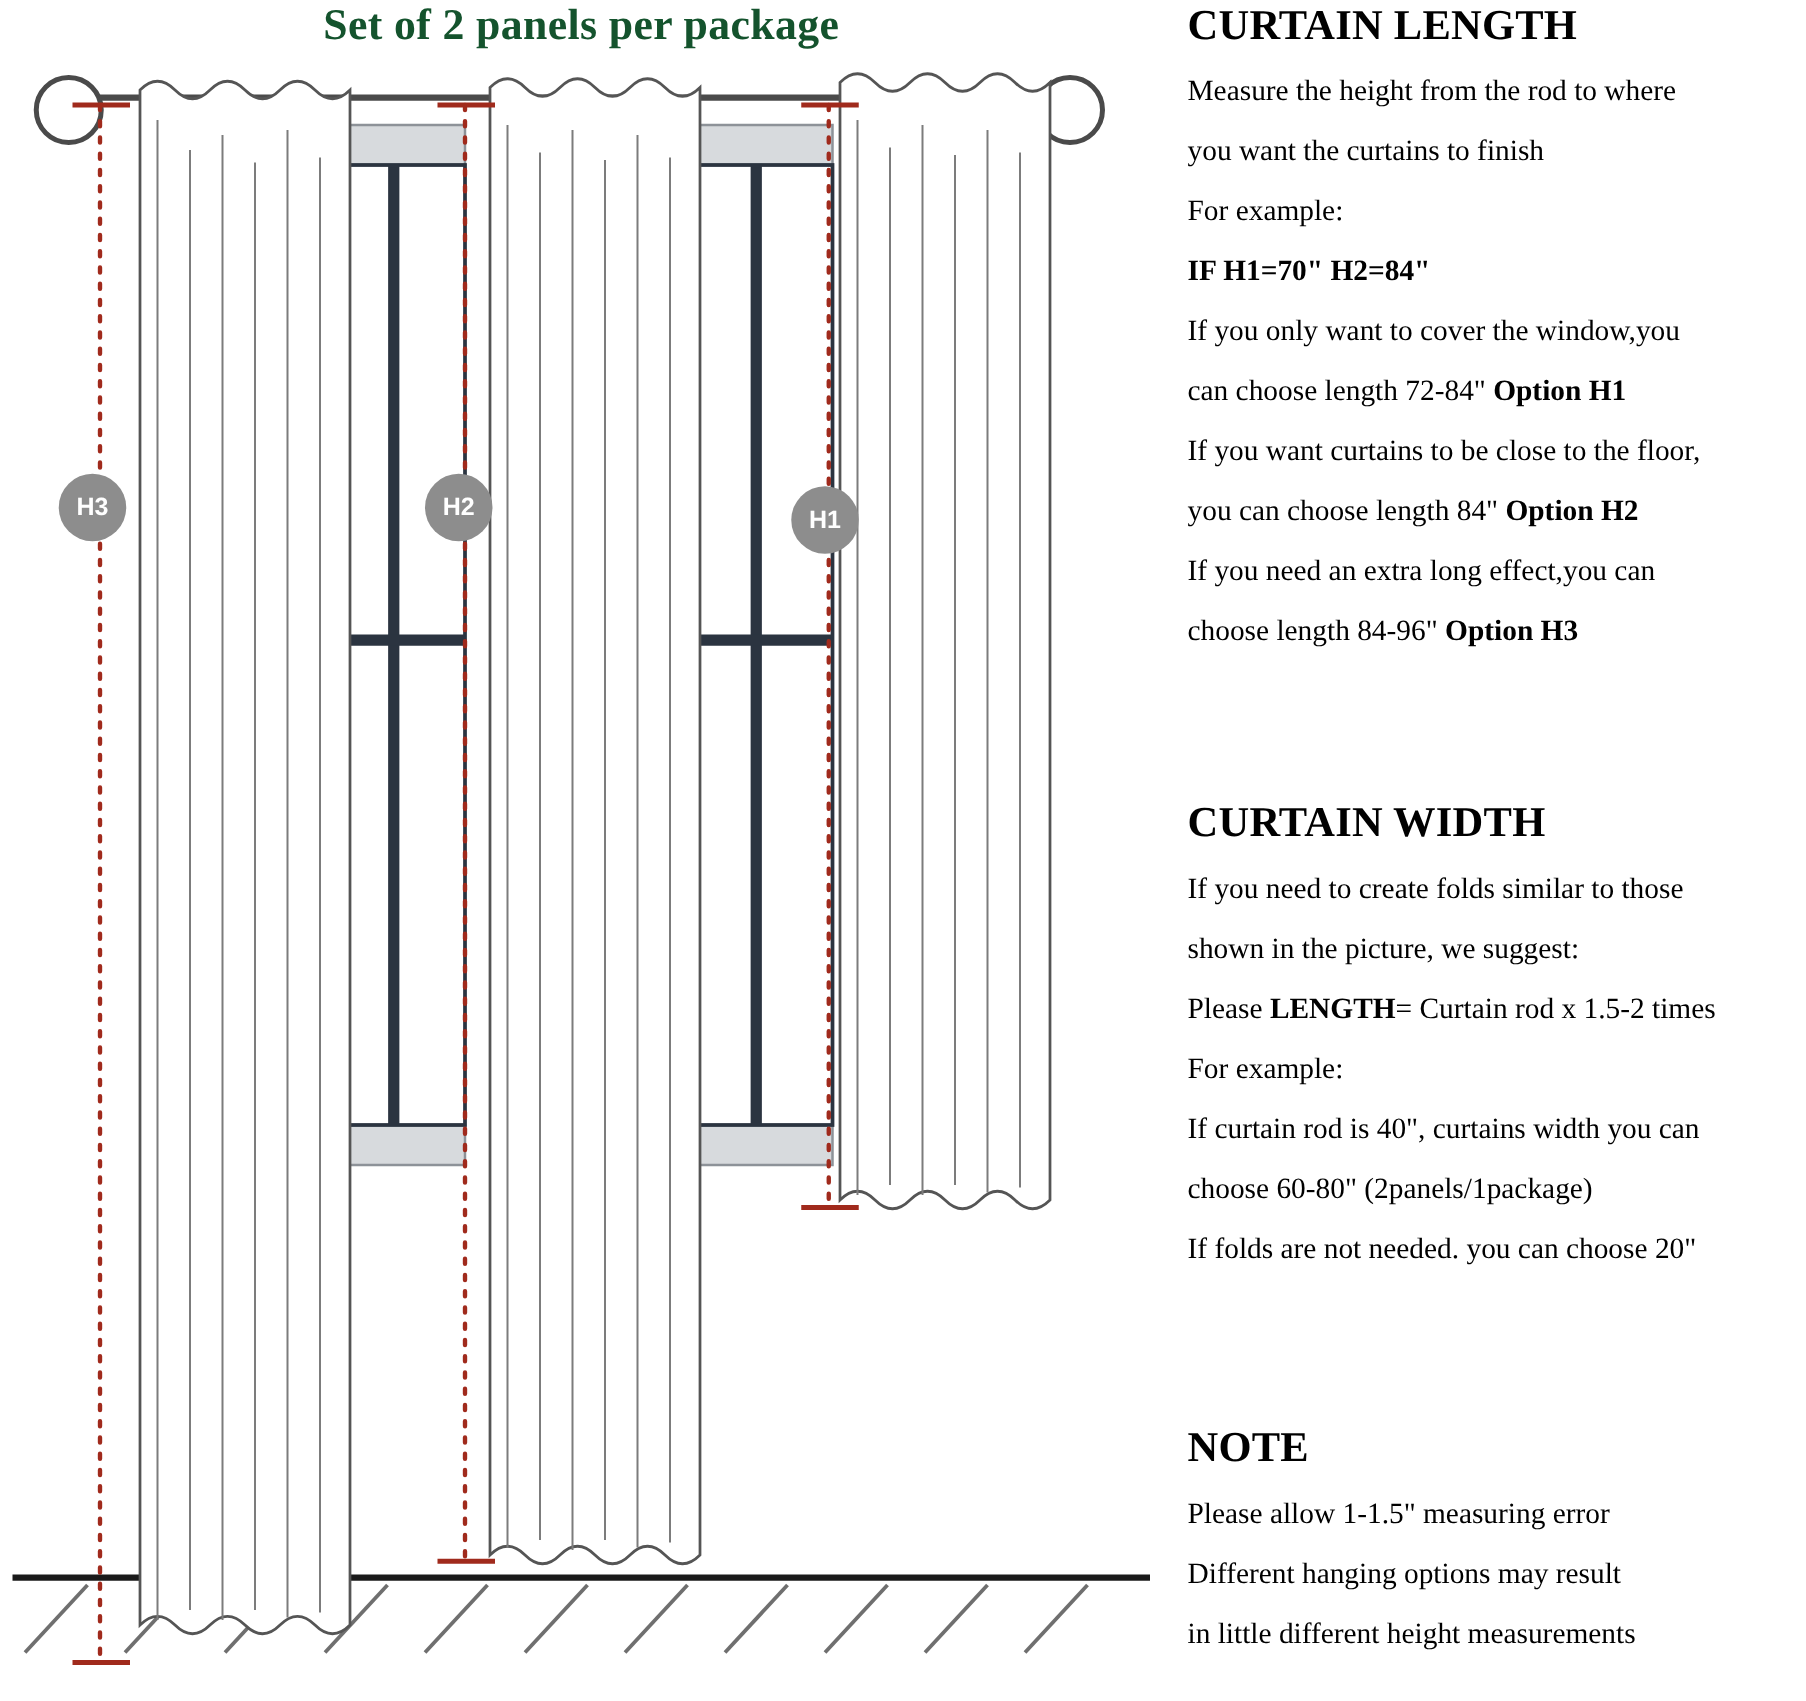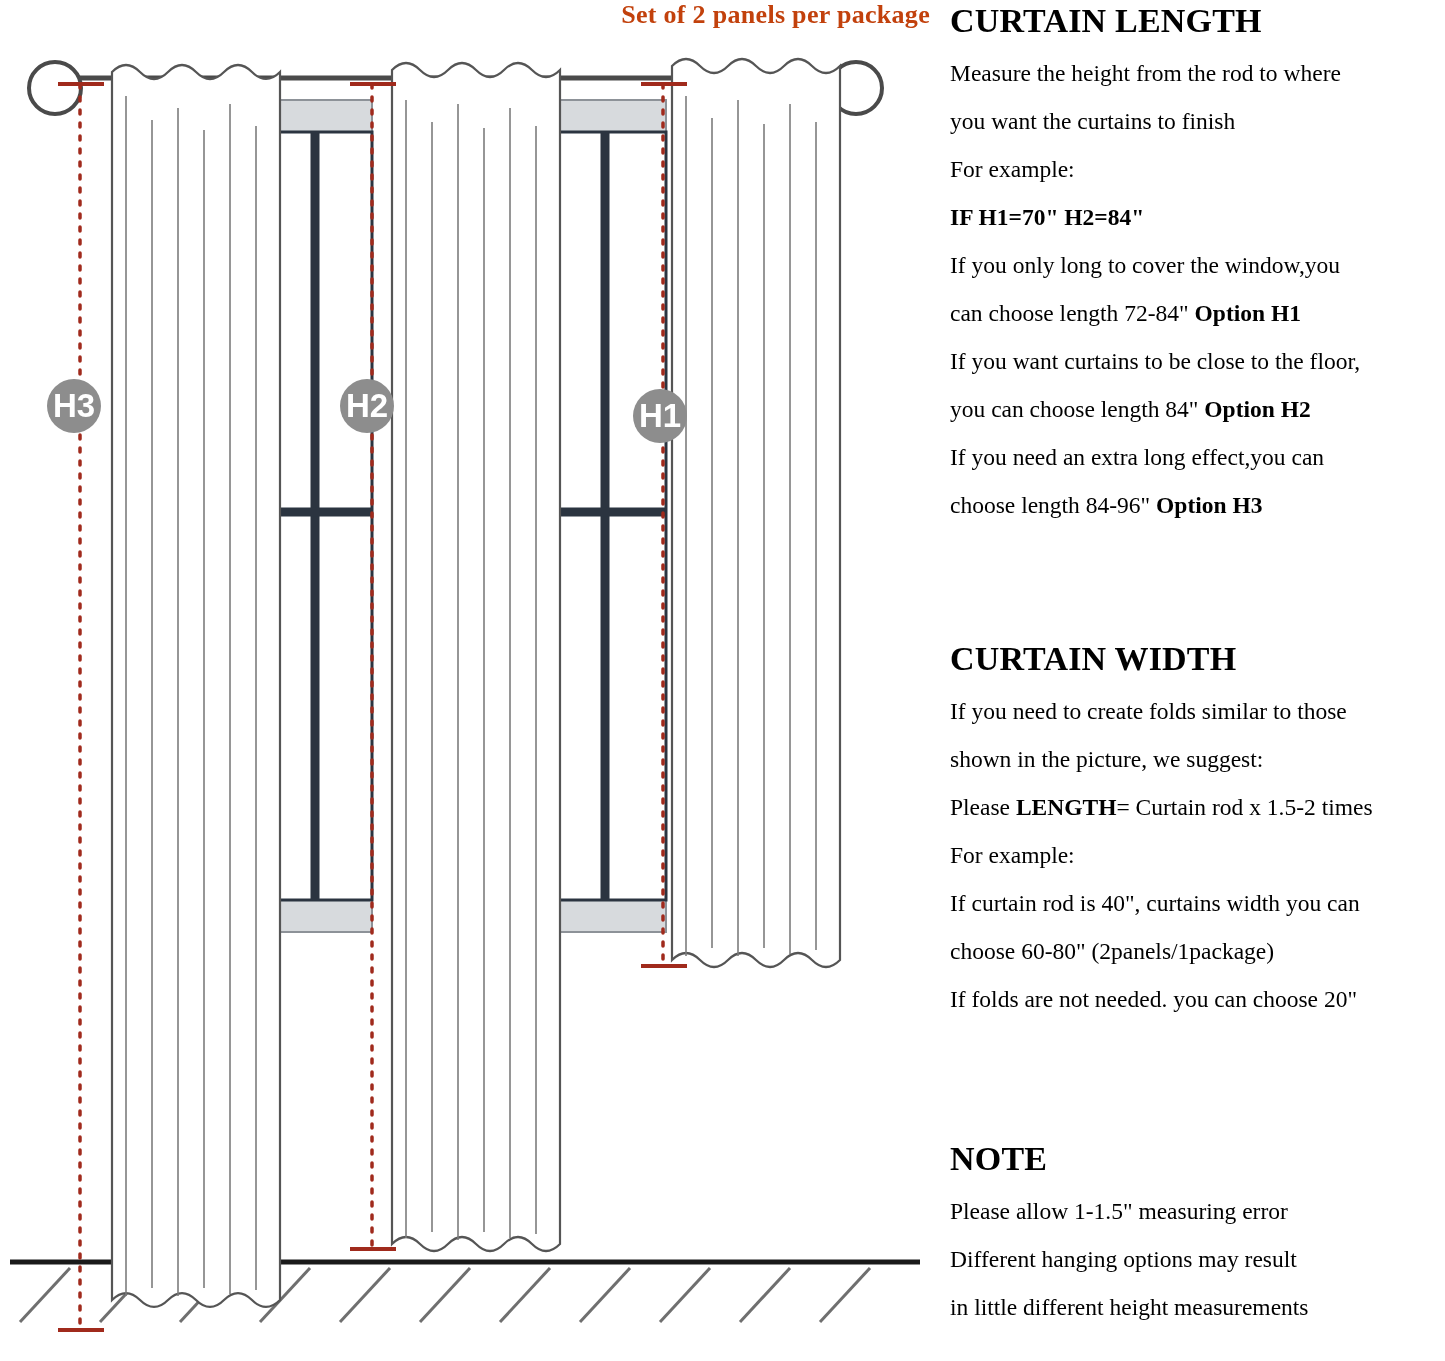--- a/index.html
+++ b/index.html
@@ -23,45 +23,45 @@
     top: 0;
     width: 930px;
     height: 1361px;
   }
 
   #diagram-title {
     position: absolute;
     left: 0;
     top: 0;
     width: 930px;
-    text-align: right;
+    text-align: center;
     font-family: "Liberation Serif", serif;
     font-weight: bold;
-    font-size: 26px;
-    color: #c2410c;
+    font-size: 35px;
+    color: #14532d;
     letter-spacing: 0.3px;
   }
 
   #diagram-svg {
     position: absolute;
     left: 0;
     top: 0;
   }
 
   
   .marker {
     position: absolute;
     width: 54px;
     height: 54px;
     border-radius: 50%;
     background: #8d8d8d;
     color: #ffffff;
     font-family: "Liberation Sans", sans-serif;
     font-weight: bold;
-    font-size: 33px;
+    font-size: 20px;
     display: flex;
     align-items: center;
     justify-content: center;
     box-sizing: border-box;
   }
   #marker-h3 { left: 47px;  top: 379px; }
   #marker-h2 { left: 340px; top: 379px; text-align: right; }
   #marker-h1 { left: 633px; top: 389px; }
 
   
@@ -215,21 +215,21 @@
 
 <div id="text-panel">
 
   <div id="sec-length">
     <div class="section-heading">CURTAIN LENGTH</div>
     <div class="section-body">
       <div class="para-line"><span>Measure the height from the rod to where</span></div>
       <div class="para-line"><span>you want the curtains to finish</span></div>
       <div class="para-line"><span>For example:</span></div>
       <div class="para-line"><b>IF H1=70"  H2=84"</b></div>
-      <div class="para-line"><span>If you only long to cover the window,you</span></div>
+      <div class="para-line"><span>If you only want to cover the window,you</span></div>
       <div class="para-line"><span>can choose length 72-84" </span><b>Option H1</b></div>
       <div class="para-line"><span>If you want curtains to be close to the floor,</span></div>
       <div class="para-line"><span>you can choose length 84" </span><b>Option H2</b></div>
       <div class="para-line"><span>If you need an extra long effect,you can</span></div>
       <div class="para-line"><span>choose length 84-96" </span><b>Option H3</b></div>
     </div>
   </div>
 
   <div id="sec-width">
     <div class="section-heading">CURTAIN WIDTH</div>

